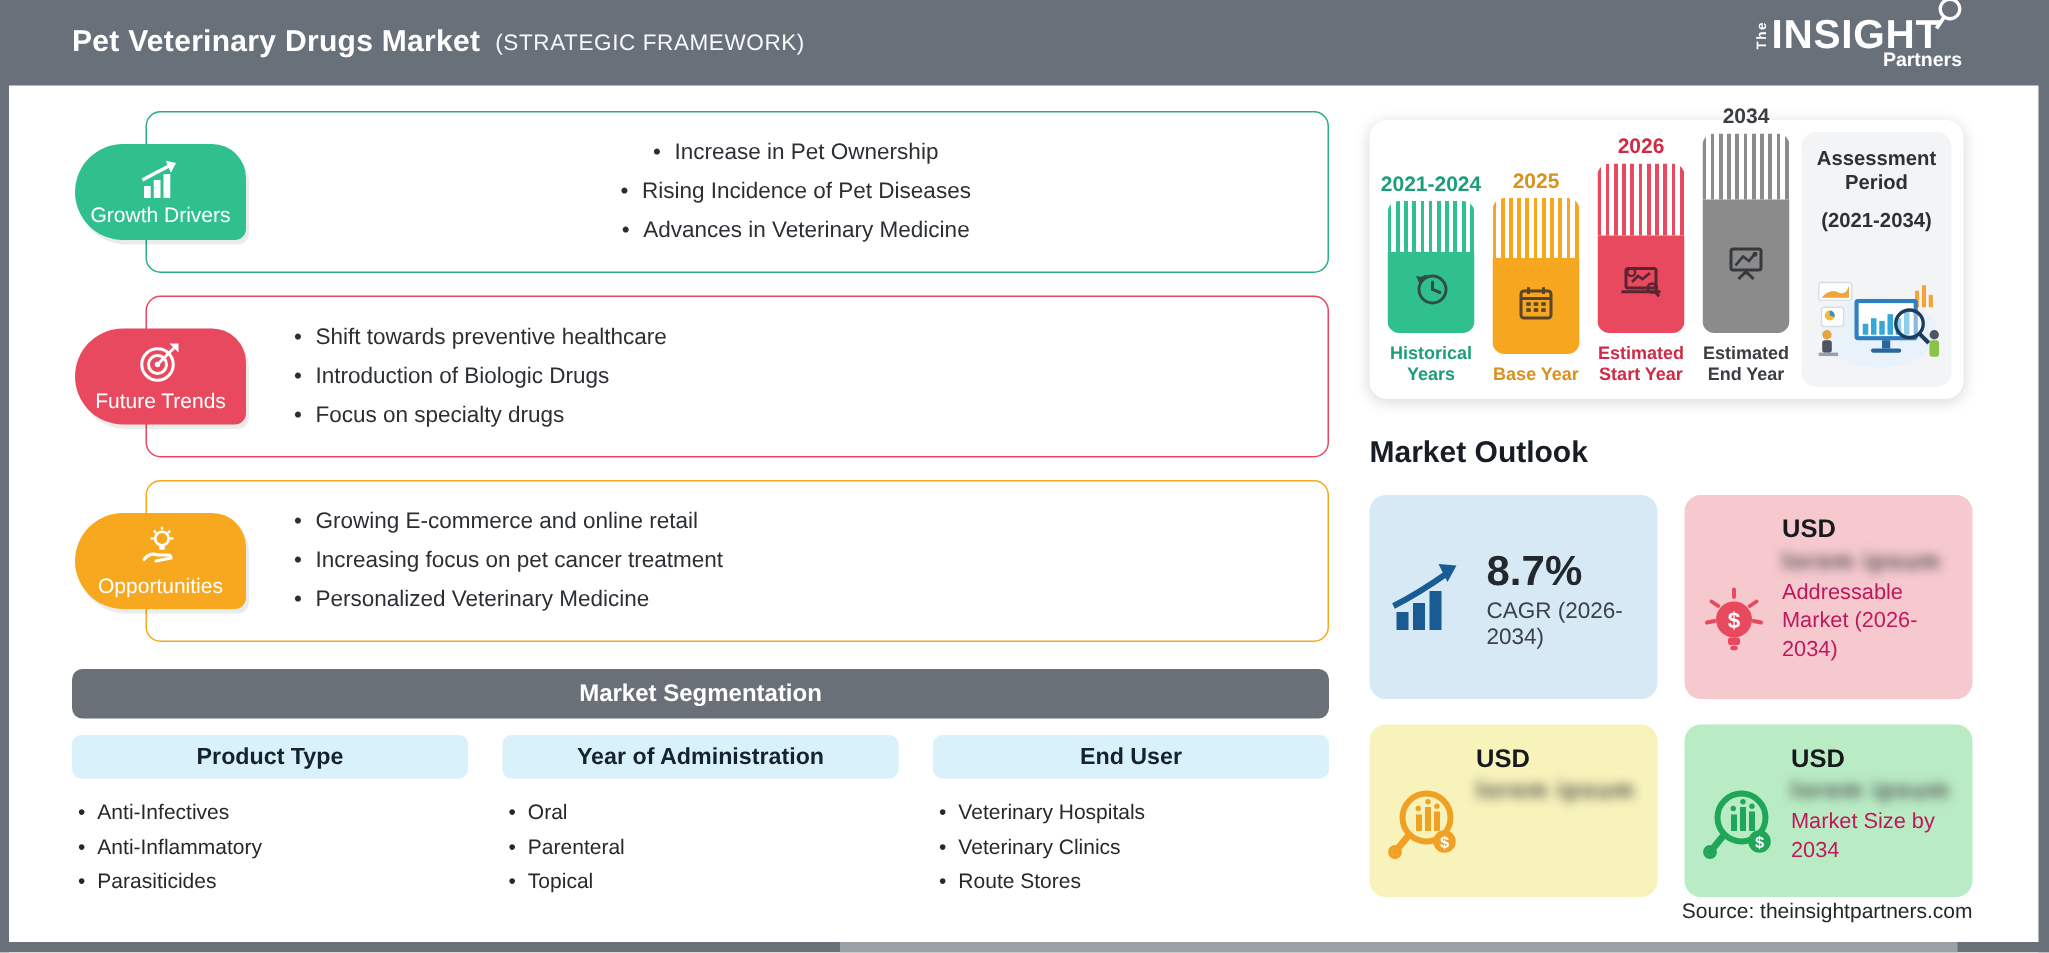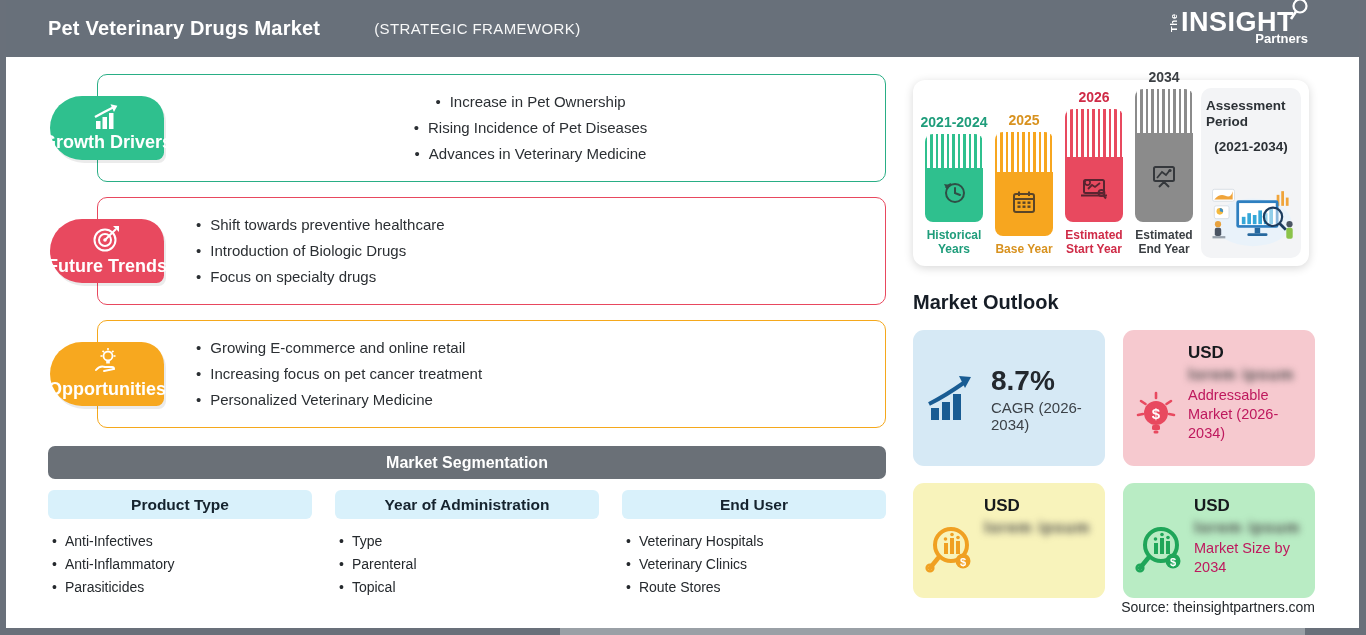--- a/index.html
+++ b/index.html
@@ -7,37 +7,37 @@
   .stage { position:relative; width:1366px; height:635px; background:#ffffff; }
 
   
   .edge { position:absolute; background:#69707a; }
   .edge-left { left:0; top:0; width:6px; height:635px; }
   .edge-right { right:0; top:0; width:7px; height:635px; }
   .edge-bottom { left:0; bottom:0; width:1366px; height:7px; }
   .edge-bottom-light { position:absolute; left:560px; bottom:0; width:745px; height:7px; background:#9aa0a6; }
 
   
-  .header { position:absolute; left:0; top:0; width:1366px; height:57px; background:#68707a; display:flex; align-items:center; padding:0 48px;gap:44px; }
+  .header { position:absolute; left:0; top:0; width:1366px; height:57px; background:#68707a; display:flex; align-items:center; padding:0 48px; }
   .header-title { color:#ffffff; font-size:20px; font-weight:bold; letter-spacing:.2px; }
   .header-sub { color:rgba(255,255,255,.95); font-size:15px; margin-left:10px; letter-spacing:.4px; }
   .logo { position:absolute; right:56px; top:8px; color:#fff; display:flex; flex-direction:column; align-items:flex-end; }
   .logo-top { display:flex; align-items:flex-end; }
   .logo-the { writing-mode:vertical-rl; transform:rotate(180deg); font-size:9px; font-weight:bold; letter-spacing:1px; margin-right:2px; margin-bottom:4px; }
   .logo-insight { font-size:27px; font-weight:bold; letter-spacing:.5px; line-height:28px; }
   .logo-glass { position:relative; top:-10px; margin-left:-6px; }
   .logo-partners { font-size:13px; font-weight:bold; margin-top:-5px; margin-right:2px; }
 
   
   .sec-box { position:absolute; left:97px; width:789px; height:108px; background:#fff; border:1.6px solid; border-radius:10px; padding:13px 20px 13px 98px; display:flex; flex-direction:column; justify-content:space-between; }
   .sec-box ul { list-style:none; }
   .sec-box li { font-size:15px; color:#2b2f33; padding:4.5px 0; }
   .sec-box li::before { content:"•"; margin-right:9px; color:#2b2f33; }
   .badge { position:absolute; left:50px; width:114px; height:64px; border-radius:34px 24px 8px 34px; display:flex; flex-direction:column; align-items:center; justify-content:center; gap:1px; box-shadow:2px 3px 0 rgba(0,0,0,0.08); }
-  .badge-label { color:#fff; font-size:18px; font-weight:bold; white-space:nowrap; }
+  .badge-label { color:#fff; font-size:14px; font-weight:normal; white-space:nowrap; }
   .badge svg { display:block; }
 
   
   .seg-bar { position:absolute; left:48px; top:446px; width:838px; height:33px; background:#6a7077; border-radius:7px; display:flex; align-items:center; justify-content:center; }
   .seg-bar span { color:#fff; font-size:16px; font-weight:bold; }
   .seg-grid { position:absolute; left:48px; top:490px; width:838px; display:grid; grid-template-columns:1fr 1fr 1fr; column-gap:23px; }
   .seg-pill { background:#d9f1fb; border-radius:6px; height:29px; display:flex; align-items:center; justify-content:center; font-size:15.5px; font-weight:bold; color:#15232e; }
   .seg-list { list-style:none; margin-top:10px; padding-left:4px; }
   .seg-list li { font-size:14px; color:#25292d; padding:3.5px 0; }
   .seg-list li::before { content:"•"; margin-right:8px; color:#25292d; }
@@ -45,21 +45,21 @@
   
   .timeline { position:absolute; left:913px; top:80px; width:396px; height:186px; background:#fff; border-radius:12px; box-shadow:0 2px 10px rgba(0,0,0,.16); display:flex; padding:8px 8px 8px 12px; }
   .bars { flex:1; display:flex; align-items:flex-end; gap:12px; padding-bottom:2px; }
   .bar-col { display:flex; flex-direction:column; align-items:center; justify-content:flex-end; width:58px; }
   .bar-year { font-size:14px; font-weight:bold; margin-bottom:4px; white-space:nowrap; }
   .bar { width:58px; border-radius:8px; overflow:hidden; display:flex; flex-direction:column; }
   .bar-stripes { background:repeating-linear-gradient(90deg, var(--c) 0 2.5px, #ffffff 2.5px 5.5px); }
   .bar-solid { background:var(--c); flex:1; display:flex; align-items:center; justify-content:center; }
   .bar-label { font-size:12px; font-weight:bold; line-height:14px; text-align:center; margin-top:6px; }
   .assessment { width:100px; background:#f3f4f6; border-radius:10px; padding:10px 5px 6px; display:flex; flex-direction:column; align-items:center; }
-  .assess-title { font-size:13.5px; font-weight:bold; color:#2c3136; line-height:16px; }
+  .assess-title { font-size:13.5px; font-weight:bold; color:#2c3136; text-align:center; line-height:16px; }
   .assess-range { font-size:13.5px; font-weight:bold; color:#2c3136; margin-top:9px; }
   .assess-illu { margin-top:auto; }
 
   
   .outlook-title { position:absolute; left:913px; top:291px; font-size:20px; font-weight:bold; color:#161d26; }
   .cards { position:absolute; left:913px; top:330px; width:402px; display:grid; grid-template-columns:192px 192px; grid-template-rows:136px 115px; gap:17px 18px; }
   .card { border-radius:11px; padding:13px 12px 10px 10px; display:flex; gap:9px; }
   .card-cagr { align-items:center;gap:12px; }
   .card-cagr .val { font-size:28px; font-weight:bold; color:#23282e; line-height:30px; }
   .card-cagr .lbl { font-size:15px; color:#3c4248; margin-top:3px; }
@@ -166,21 +166,21 @@
       <div class="seg-pill">Product Type</div>
       <ul class="seg-list">
         <li>Anti-Infectives</li>
         <li>Anti-Inflammatory</li>
         <li>Parasiticides</li>
       </ul>
     </div>
     <div>
       <div class="seg-pill">Year of Administration</div>
       <ul class="seg-list">
-        <li>Type</li>
+        <li>Oral</li>
         <li>Parenteral</li>
         <li>Topical</li>
       </ul>
     </div>
     <div>
       <div class="seg-pill">End User</div>
       <ul class="seg-list">
         <li>Veterinary Hospitals</li>
         <li>Veterinary Clinics</li>
         <li>Route Stores</li>

